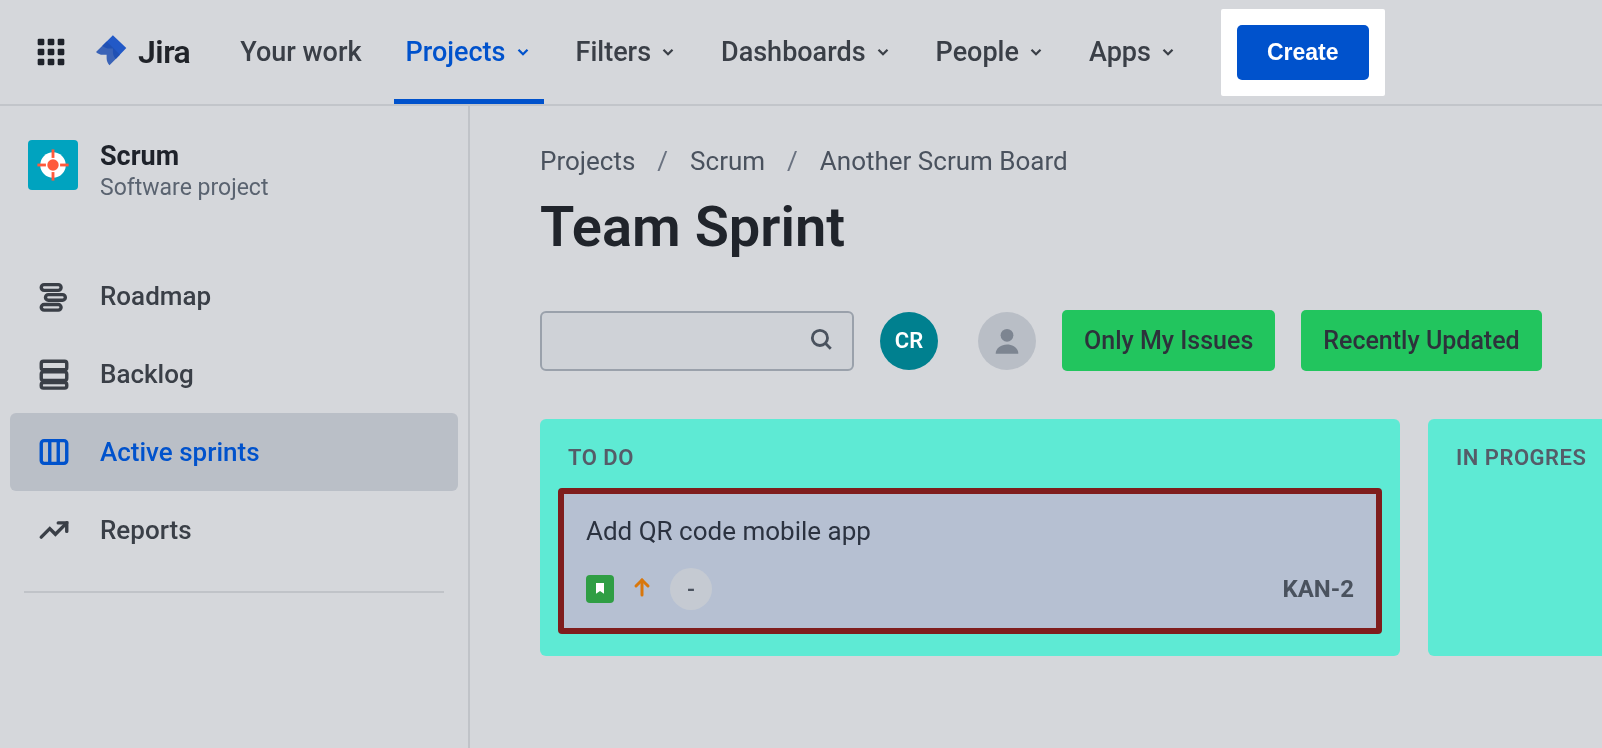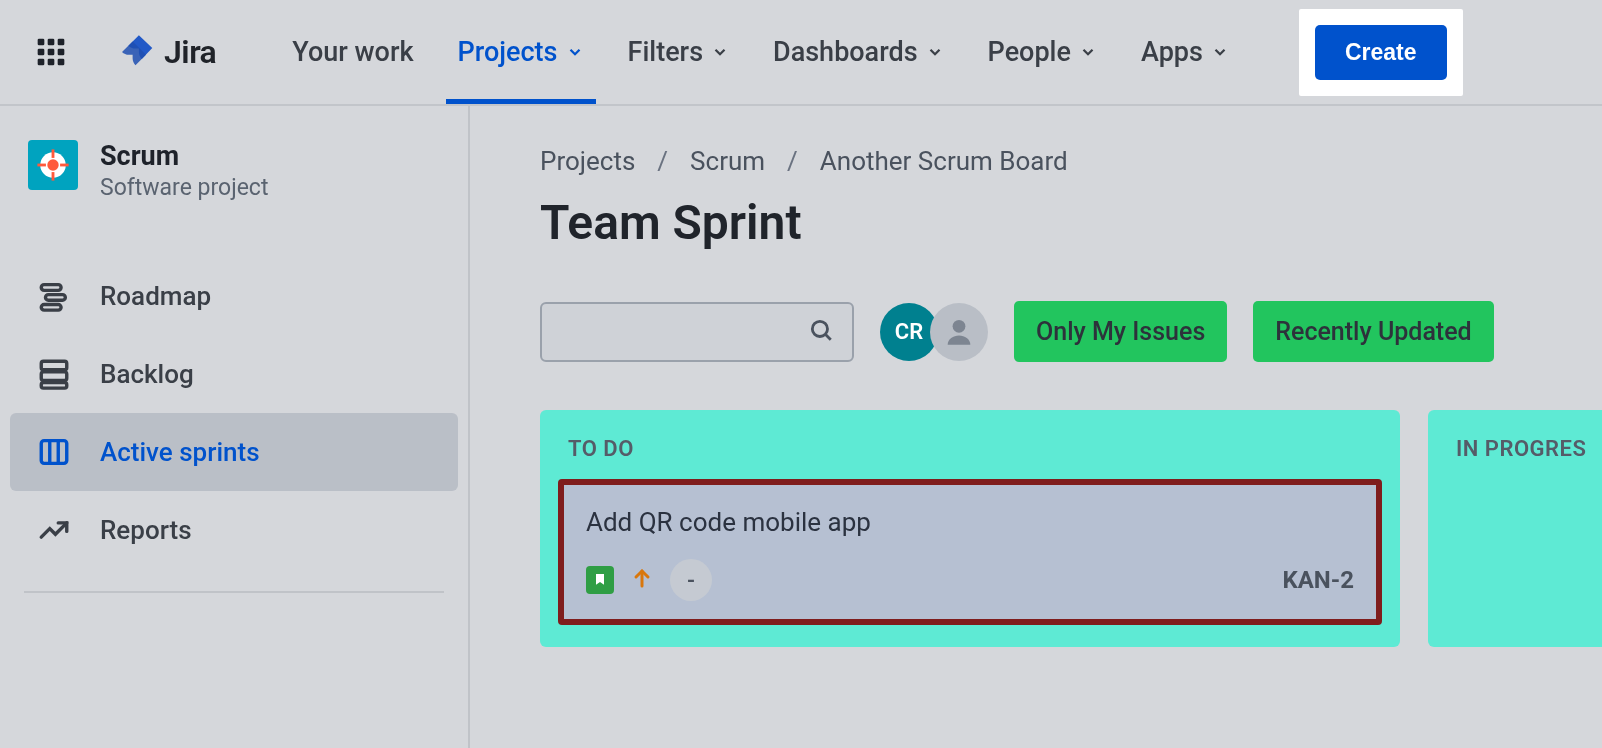--- a/index.html
+++ b/index.html
@@ -13,21 +13,20 @@
     }
     
     .topnav {
       height: 106px;
       background: #d5d7db;
       display: flex;
       align-items: center;
       padding: 0 30px;
       border-bottom: 2px solid #c2c5ca;
       position: relative;
-      gap: 26px;
     }
     .app-switcher {
       width: 42px; height: 42px;
       display: flex; align-items: center; justify-content: center;
       border-radius: 4px;
       cursor: pointer;
     }
     .app-switcher svg { display:block; }
     .jira-logo {
       display: flex; align-items: center;
@@ -143,39 +142,39 @@
       overflow: hidden;
     }
     .breadcrumb {
       font-size: 26px;
       color: #4a525e;
       display:flex; align-items:center; gap: 22px;
     }
     .breadcrumb .crumb { cursor:pointer; }
     .breadcrumb .sep { color: #6a7280; }
     .page-title {
-      font-size: 48px;
+      font-size: 56px;
       font-weight: 600;
       color: #20242b;
       margin-top: 18px;
     }
     .toolbar {
       display:flex; align-items:center;
       margin-top: 50px;
       gap: 26px;
     }
     .search-box {
       width: 314px; height: 60px;
       border: 2px solid #9aa1ab;
       border-radius: 6px;
       background: #cfd2d7;
       display:flex; align-items:center; justify-content:flex-end;
       padding: 0 18px;
     }
-    .avatars { display:flex; align-items:center; }
+    .avatars { display:flex; align-items:center;gap:48px; }
     .avatar {
       width: 58px; height: 58px; border-radius: 50%;
       display:flex; align-items:center; justify-content:center;
       font-size: 22px; font-weight: 600;
       margin-left: -8px;
     }
     .avatar.cr { background:#00808f; color:#fff; margin-left:0;}
     .avatar.anon { background:#b9bec6; }
     .filter-pill {
       background:#22c55e;

